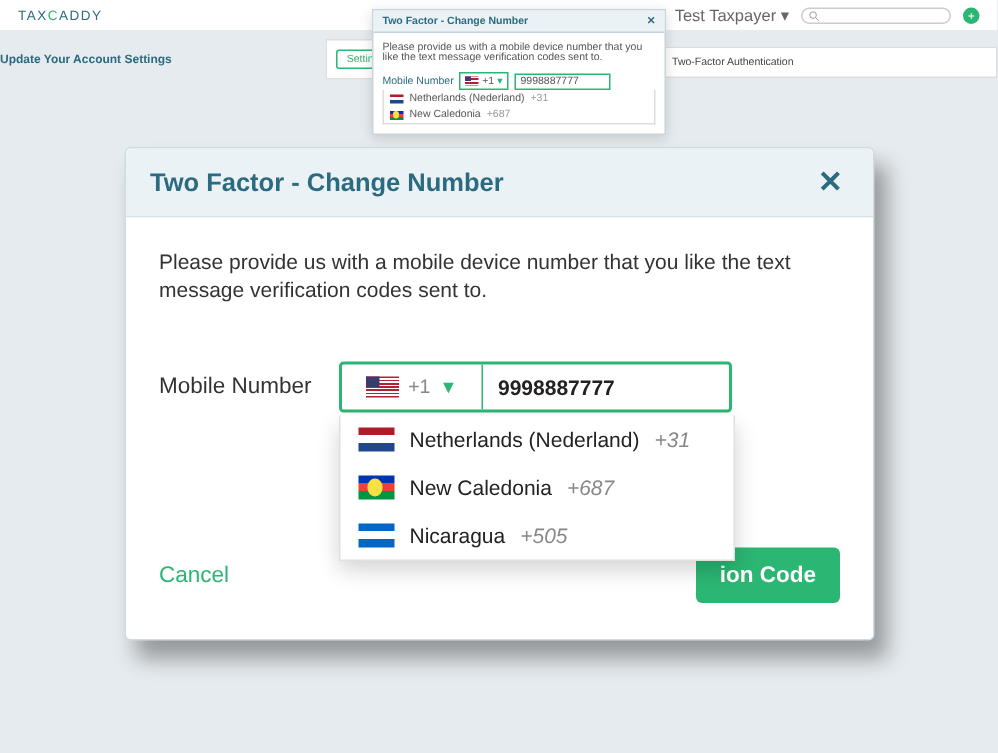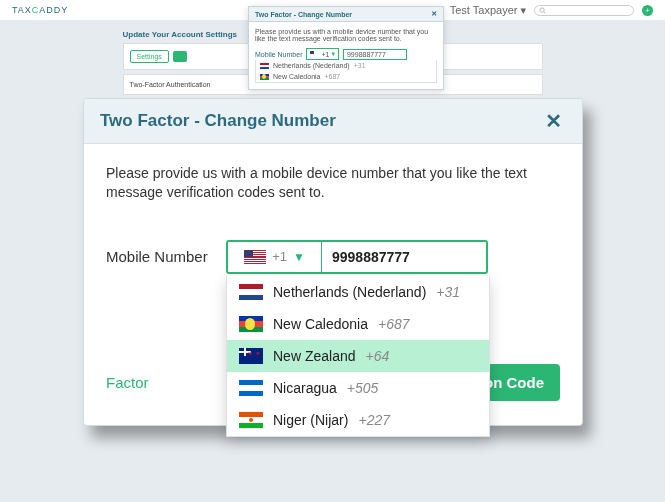--- a/index.html
+++ b/index.html
@@ -8,21 +8,21 @@
   
   .topbar { height: 20px; background: #fff; display: flex; align-items: center; justify-content: space-between; padding: 0 12px; font-size: 9px; }
   .brand { font-weight: 400; letter-spacing: 1px; color: #2b6a7f; }
   .brand .c { color: #2bb673; }
   .top-right { display: flex; align-items: center; gap: 8px; }
   .user-menu { color: #666; font-size: 11px; }
   .search-pill { width: 100px; height: 11px; border: 1px solid #ccc; border-radius: 6px; background: #fff; display: flex; align-items: center; padding: 0 4px; }
   .search-pill svg { width: 7px; height: 7px; }
   .plus-btn { width: 11px; height: 11px; border-radius: 50%; background: #2bb673; color: #fff; font-size: 8px; line-height: 11px; text-align: center; }
 
-  .bg-content { display: flex; flex-direction: column; align-items: center; padding-top: 6px; }
+  .bg-content { display: flex; flex-direction: row; align-items: center; padding-top: 6px; }
   .bg-section-title { font-size: 8px; color: #2b6a7f; font-weight: 600; width: 420px; padding: 4px 0; }
   .bg-card { width: 420px; background: #fff; border: 1px solid #ddd; padding: 6px; font-size: 7px; color: #444; }
   .settings-chip { display: inline-block; background: #2bb673; color: #fff; padding: 2px 6px; border-radius: 2px; font-size: 7px; }
   .settings-chip2 { display: inline-block; border: 1px solid #2bb673; color: #2bb673; padding: 2px 6px; border-radius: 2px; font-size: 7px; margin-right: 4px;}
 
   
   .small-modal { position: absolute; top: 6px; left: 248px; width: 196px; background: #fff; border: 1px solid #c7d4dc; box-shadow: 0 2px 8px rgba(0,0,0,0.15); font-size: 7px; }
   .sm-header { background: #eaf2f6; color: #2b6a7f; font-weight: 600; padding: 3px 6px; display: flex; justify-content: space-between; align-items: center; border-bottom: 1px solid #c7d4dc;}
   .sm-body { padding: 6px; color: #555; }
   .sm-row { display: flex; align-items: center; margin-top: 6px; gap: 4px;}
@@ -157,38 +157,26 @@
             <div class="dd-row">
               <span class="flag flag-nl"></span>
               <span class="dd-name">Netherlands (Nederland)</span>
               <span class="dd-code">+31</span>
             </div>
             <div class="dd-row">
               <span class="flag flag-nc"></span>
               <span class="dd-name">New Caledonia</span>
               <span class="dd-code">+687</span>
             </div>
-            <div class="dd-row highlight">
-              <span class="flag flag-nz">
-                <span class="uj"></span>
-              </span>
-              <span class="dd-name">New Zealand</span>
-              <span class="dd-code">+64</span>
-            </div>
             <div class="dd-row">
               <span class="flag flag-ni"></span>
               <span class="dd-name">Nicaragua</span>
               <span class="dd-code">+505</span>
             </div>
-            <div class="dd-row">
-              <span class="flag flag-ne"></span>
-              <span class="dd-name">Niger (Nijar)</span>
-              <span class="dd-code">+227</span>
-            </div>
           </div>
       </div>
     </div>
     <div class="bm-actions">
-      <span class="cancel-link">Factor</span>
+      <span class="cancel-link">Cancel</span>
       <button class="primary-btn">ion Code</button>
     </div>
   </div>
 </div>
 
 </body></html>

